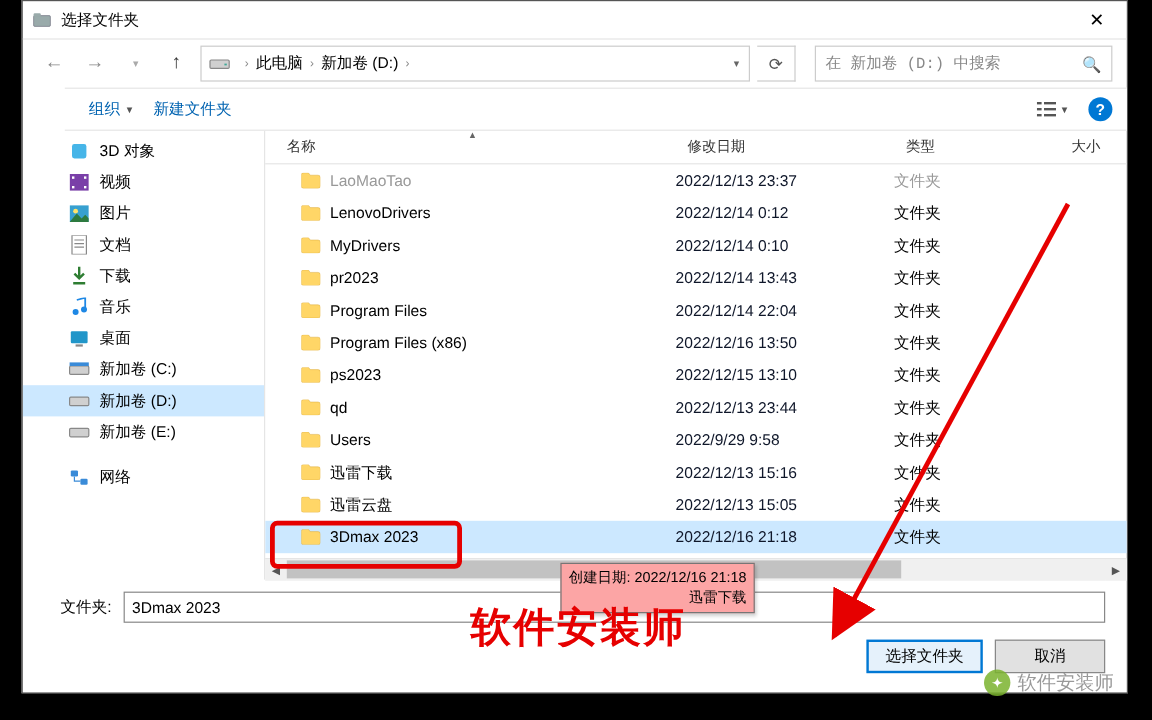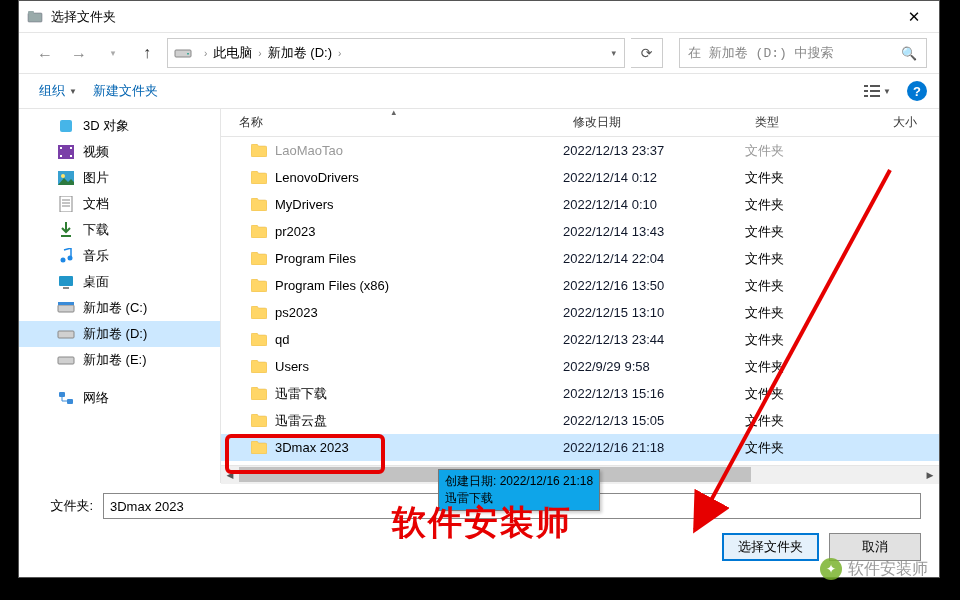--- a/index.html
+++ b/index.html
@@ -14,21 +14,21 @@
 .navbtn.enabled { color:#333; }
 .addrbar { flex: 1; height: 30px; border: 1px solid #ccc; display: flex; align-items: center; padding: 0 4px; font-size: 13px; }
 .addrbar .drive-icon { width:18px; height:14px; margin: 0 6px 0 2px; }
 .addrbar .sep { color:#888; margin: 0 6px; font-size:10px; }
 .addrbar .spacer { flex:1; }
 .addrbar .dd { color:#666; font-size:9px; margin-right:4px; }
 .refresh { width:32px; height:30px; border:1px solid #ccc; border-left:none; display:flex; align-items:center; justify-content:center; font-size:14px; color:#555;}
 .searchbox { width: 248px; height: 30px; border:1px solid #ccc; margin-left:10px; display:flex; align-items:center; padding:0 8px; font-size:13px; color:#888; }
 .searchbox .ph { flex:1;font-family:Liberation Mono, monospace; }
 .searchbox .si { color:#666; }
-.toolbar { height: 36px; border-top:1px solid #e5e5e5; border-bottom:1px solid #e5e5e5; display:flex; align-items:center; padding:0 12px; font-size:13px; color:#1a5fb4; background:#fff; }
+.toolbar { height: 36px; border-top:1px solid #e5e5e5; border-bottom:1px solid #e5e5e5; display:flex; align-items:center; padding:0 12px; font-size:13px; color:#1a5fb4; background:#fff;margin-left:35px; }
 .toolbar .item { padding:4px 8px; display:flex; align-items:center; gap:4px; color:#0063b1; }
 .toolbar .item .dd { font-size:8px; color:#555; }
 .toolbar .spacer { flex:1; }
 .toolbar .viewbtn { color:#555; padding:2px 6px; display:flex; align-items:center; gap:3px;}
 .toolbar .help { width:20px; height:20px; border-radius:50%; background:#0078d4; color:#fff; display:flex; align-items:center; justify-content:center; font-size:13px; font-weight:bold; margin-left:10px;}
 .main { flex:1; display:flex; min-height:0; }
 .sidebar { width: 202px; border-right:1px solid #e5e5e5; overflow-y:auto; padding:4px 0; font-size:13px; }
 .tree-item { height:26px; display:flex; align-items:center; padding-left: 38px; gap:8px; cursor:default; }
 .tree-item.l2 { padding-left: 38px; }
 .tree-item.selected { background:#cce8ff; }
@@ -54,21 +54,21 @@
 .hscroll .arrow { width:18px; height:18px; display:flex; align-items:center; justify-content:center; font-size:9px; color:#555; background:#f0f0f0;}
 .hscroll .track { flex:1; height:18px; background:#f0f0f0; position:relative; }
 .hscroll .thumb { position:absolute; left:0; top:1px; height:15px; width:75%; background:#c2c2c2; }
 .footer { padding: 10px 18px 16px 18px; display:flex; flex-direction:column; gap:14px; position:relative; }
 .folderline { display:flex; align-items:center; gap:10px; }
 .folderline .lbl { font-size:13px; min-width:56px; text-align:right; }
 .folderline input { flex:1; height:26px; border:1px solid #888; padding:0 6px; font-size:13px; }
 .btnline { display:flex; justify-content:flex-end; gap:10px; }
 .btn { min-width:92px; height:28px; border:1px solid #888; background:#e1e1e1; font-size:13px; display:flex; align-items:center; justify-content:center; padding:0 14px; }
 .btn.primary { border:2px solid #0078d4; background:#e5f1fb; }
-.tooltip { position:absolute; left:419px; top:-14px; background:#0ea5e9; border:1px solid #767676; padding:3px 6px; font-size:12px; line-height:1.4; z-index:5; box-shadow:2px 2px 3px rgba(0,0,0,0.2);}
+.tooltip { position:absolute; left:448px; top:-14px; background:#fca5a5; border:1px solid #767676; padding:3px 6px; font-size:12px; line-height:1.4; z-index:5; box-shadow:2px 2px 3px rgba(0,0,0,0.2);text-align:right;}
 .redbox { position:absolute; border:4px solid #e60000; border-radius:6px; pointer-events:none; z-index:10; }
 .redbox1 { left: 225px; top: 434px; width: 160px; height: 40px; }
 .arrow-svg { position:absolute; pointer-events:none; z-index:11; }
 .watermark { position:absolute; left:392px; top:500px; font-size:34px; font-weight:bold; color:#e60000; z-index:12; letter-spacing:2px; pointer-events:none;}
 .wm2 { position:absolute; right:32px; bottom:20px; display:flex; align-items:center; gap:6px; color:#888; font-size:16px; z-index:13; opacity:0.85;}
 .wm2 .wxicon { width:22px; height:22px; border-radius:50%; background:#7bb32e; display:flex; align-items:center; justify-content:center; color:#fff; font-size:12px;}
 .bottomstrip { position:absolute; left:0; bottom:0; width:960px; height:22px; background:#000; }
 svg { display:block; }
 </style>
 </head>

